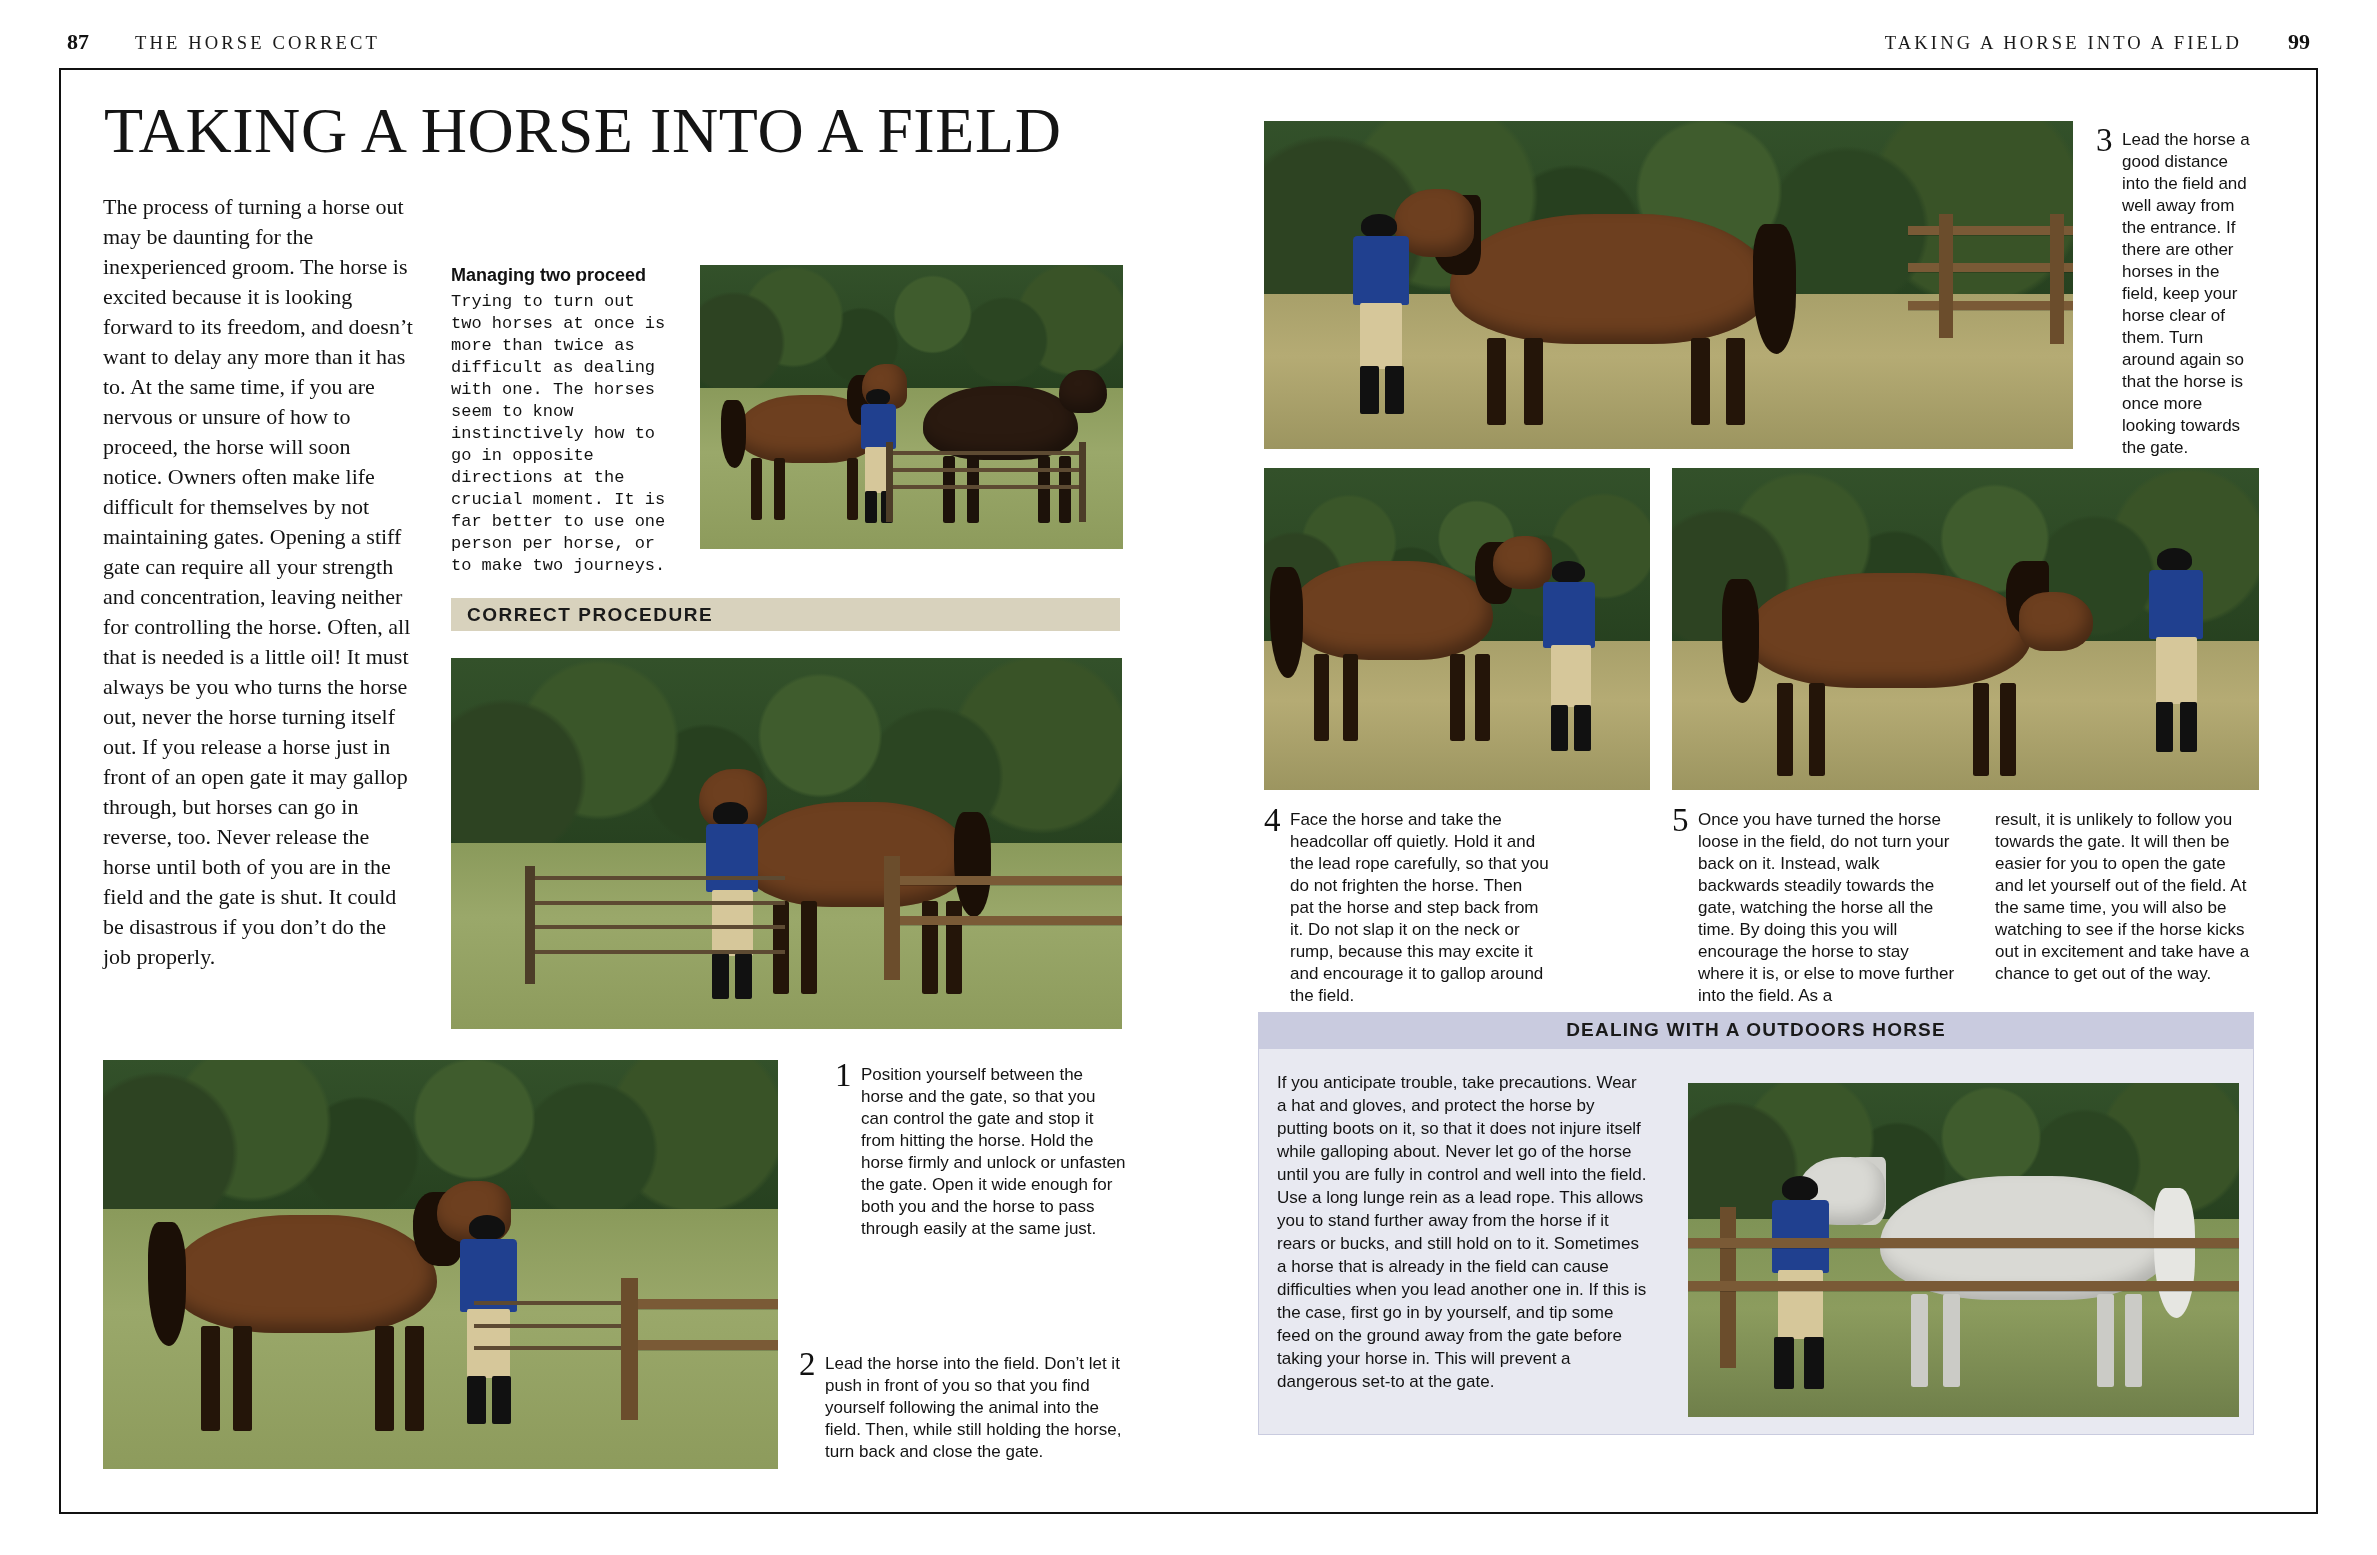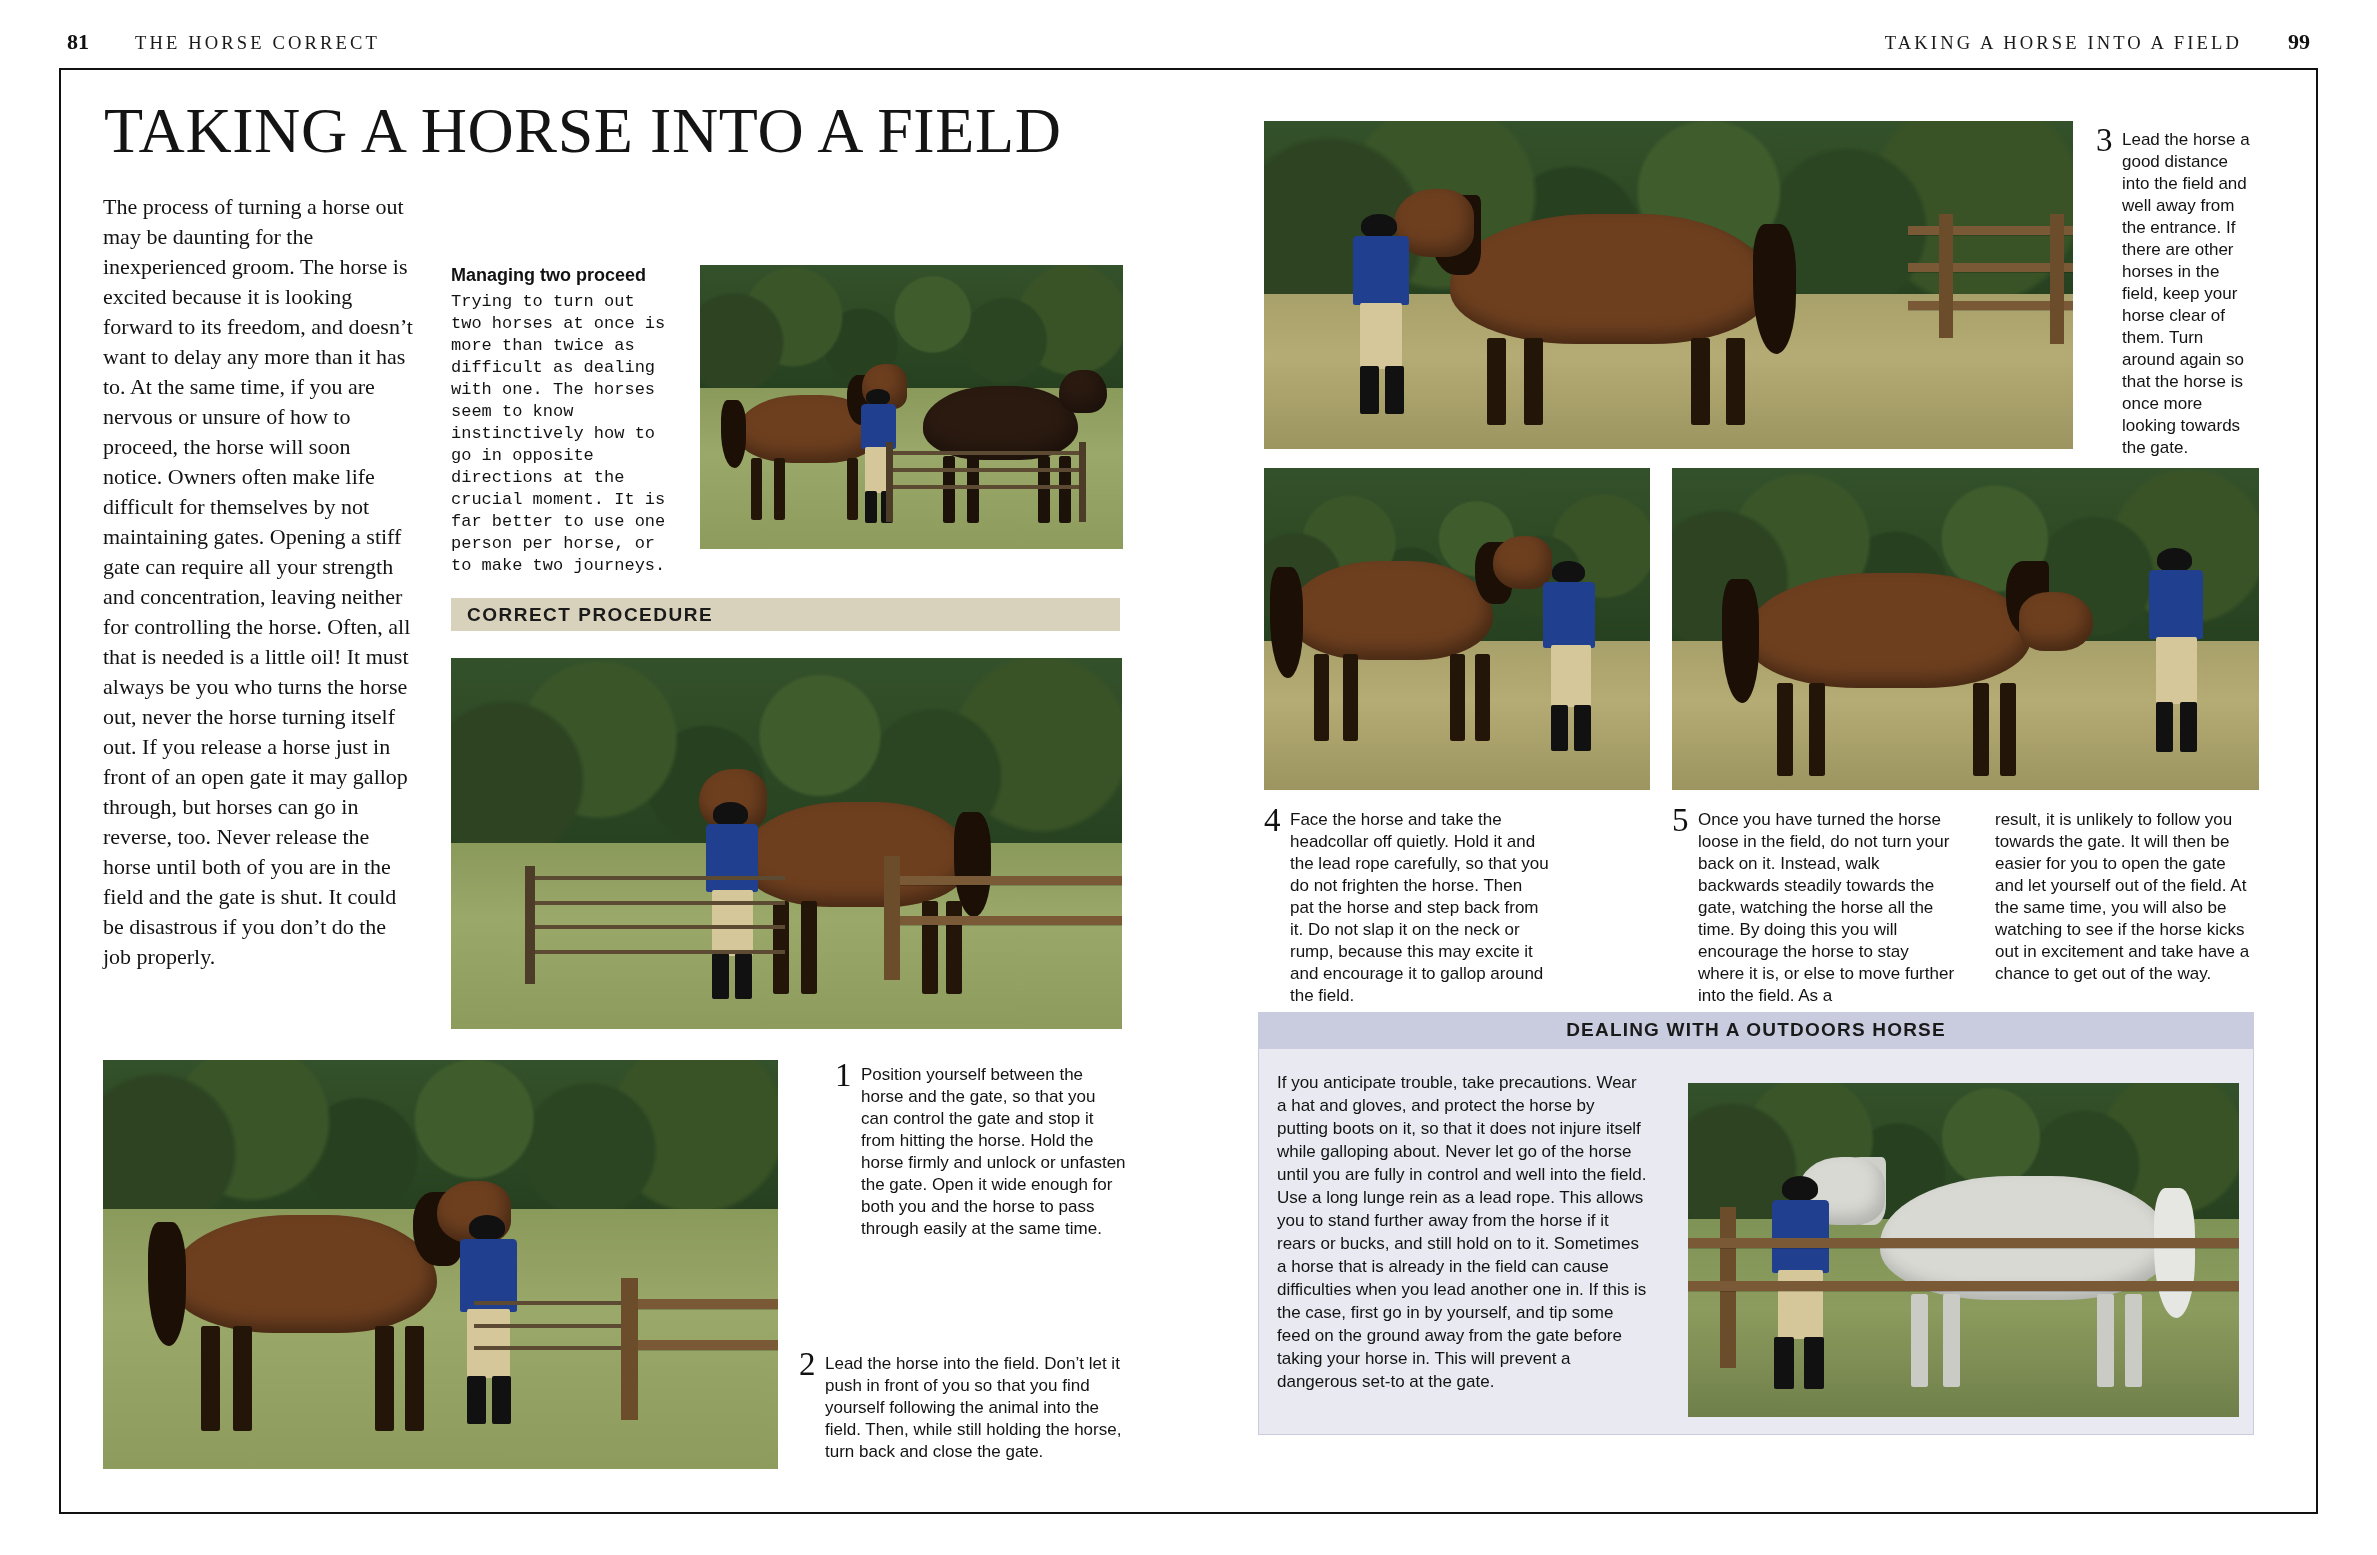--- a/index.html
+++ b/index.html
@@ -242,21 +242,21 @@
     background: #e8e9f1;
     border: 0.6px solid #c9cbdf;
     box-sizing: border-box;
   }
 </style>
 </head>
 <body>
 
 <div class="page">
 
-  <div class="folio left">81</div>
+  <div class="folio left">87</div>
   <div class="runhead left">THE HORSE CORRECT</div>
   <div class="folio right">99</div>
   <div class="runhead right">TAKING A HORSE INTO A FIELD</div>
 
   <div class="frame"></div>
 
   <div class="headline">TAKING A HORSE INTO A FIELD</div>
 
   <div class="intro">The process of turning a horse out may be daunting for the inexperienced groom. The horse is excited because it is looking forward to its freedom, and doesn’t want to delay any more than it has to. At the same time, if you are nervous or unsure of how to proceed, the horse will soon notice. Owners often make life difficult for themselves by not maintaining gates. Opening a stiff gate can require all your strength and concentration, leaving neither for controlling the horse. Often, all that is needed is a little oil! It must always be you who turns the horse out, never the horse turning itself out. If you release a horse just in front of an open gate it may gallop through, but horses can go in reverse, too. Never release the horse until both of you are in the field and the gate is shut. It could be disastrous if you don’t do the job properly.</div>
 
@@ -324,21 +324,21 @@
     <div class="gate-bar" style="left:74px; top:243px; width:260px;"></div>
     <div class="gate-bar" style="left:74px; top:267px; width:260px;"></div>
     <div class="gate-bar" style="left:74px; top:292px; width:260px;"></div>
     <div class="gate-post" style="left:74px; top:208px; height:118px; width:10px;"></div>
     <div class="fence-post" style="left:433px; top:198px; width:16px; height:124px;"></div>
     <div class="fence-rail" style="left:449px; top:218px; width:223px; height:8.7px;"></div>
     <div class="fence-rail" style="left:449px; top:258px; width:223px; height:8.7px;"></div>
   </div>
 
   <div class="stepnum" style="left:835px; top:1059px;">1</div>
-  <div class="txt" style="left:861px; top:1064px; width:266px;">Position yourself between the horse and the gate, so that you can control the gate and stop it from hitting the horse. Hold the horse firmly and unlock or unfasten the gate. Open it wide enough for both you and the horse to pass through easily at the same time.</div>
+  <div class="txt" style="left:861px; top:1064px; width:266px;">Position yourself between the horse and the gate, so that you can control the gate and stop it from hitting the horse. Hold the horse firmly and unlock or unfasten the gate. Open it wide enough for both you and the horse to pass through easily at the same just.</div>
 
   <div class="photo" style="left:103px; top:1060px; width:675px; height:409px;">
     <div class="sky" style="height:68px;"></div>
     <div class="trees" style="top:0; height:155px;"></div>
     <div class="grass" style="height:260px;"></div>
     <div class="horse" style="left:68px; top:155px; width:266px; height:118px;"></div>
     <div class="mane" style="left:310px; top:132px; width:50px; height:74px;"></div>
     <div class="horse" style="left:334px; top:121px; width:74px; height:62px; border-radius:50% 40% 35% 45%;"></div>
     <div class="tail" style="left:45px; top:162px; width:38px; height:124px;"></div>
     <div class="leg dark" style="left:98px; top:266px; width:18.6px; height:105px;"></div>

